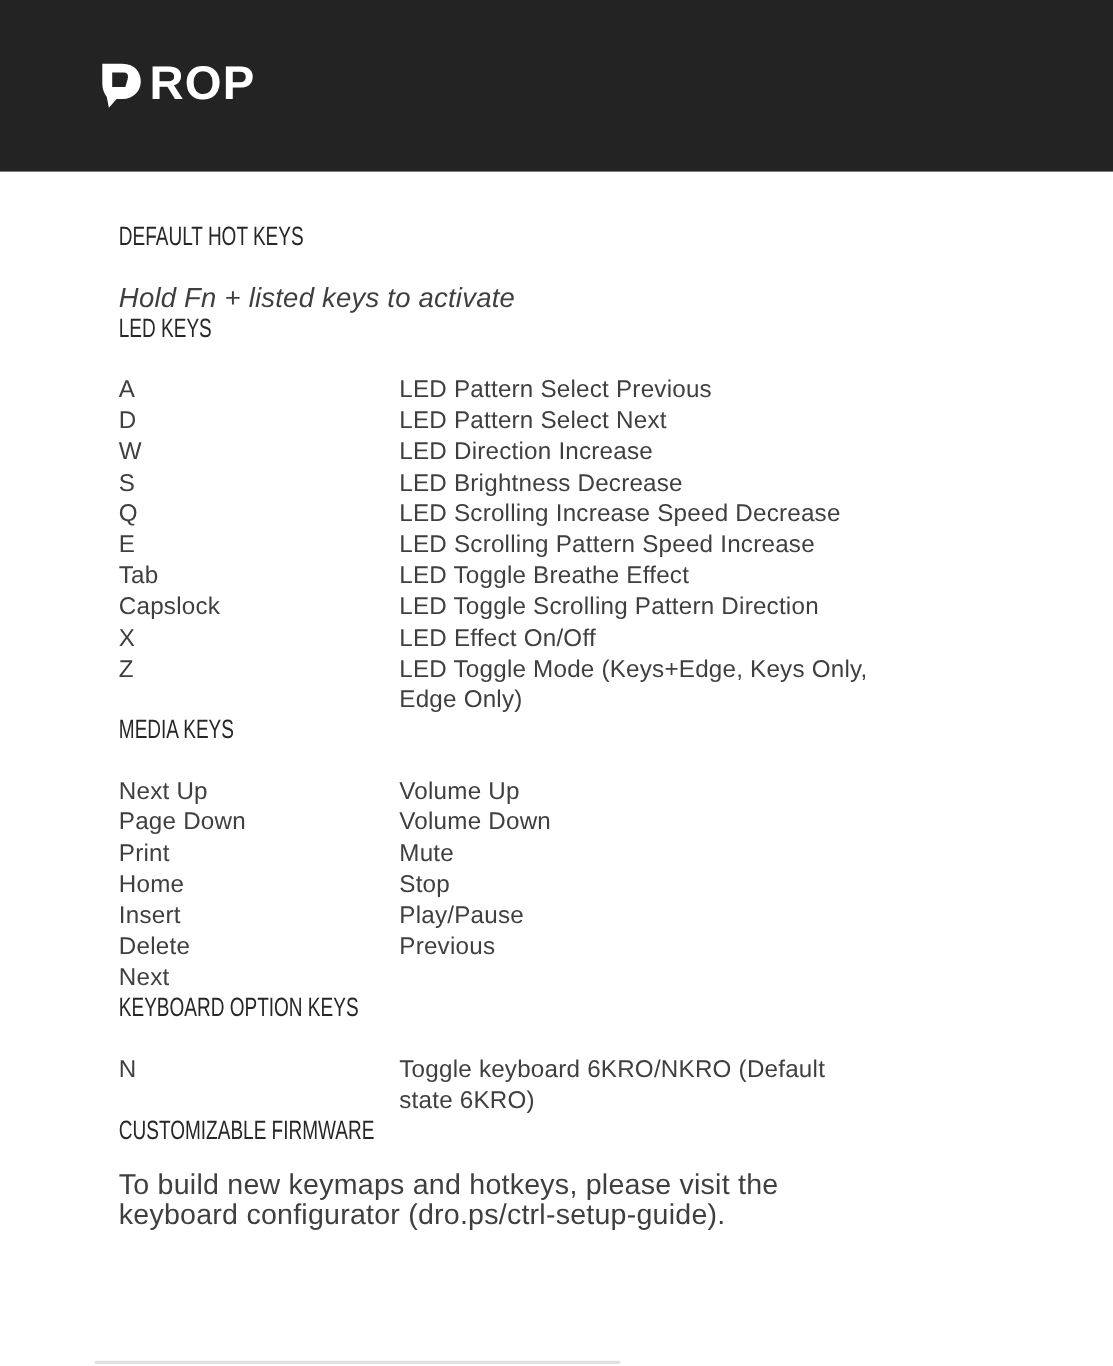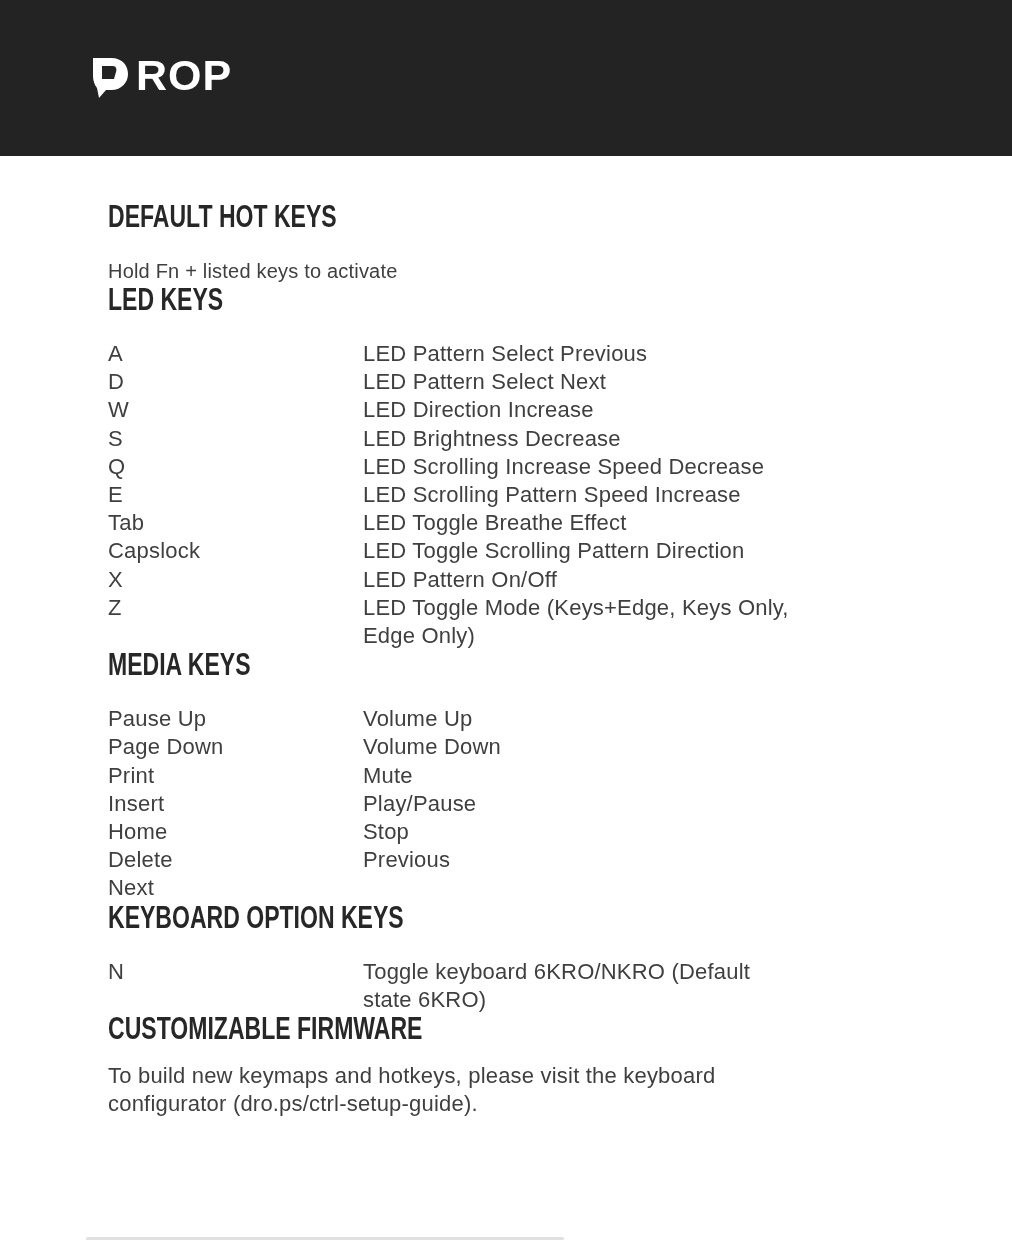--- a/index.html
+++ b/index.html
@@ -25,53 +25,54 @@
     padding:57px 0 0 90px;
     text-decoration:underline;
   }
   .logo-svg{display:block;}
   
   .doc{
     padding:46px 0 0 108px;
   }
   .sec-heading{
     margin:30px 0 0;
-    font-size:32px;
-    font-weight:700;
+    font-size:24px;
+    font-weight:400;
     line-height:28px;
     letter-spacing:0;
     color:var(--heading-text);
     white-space:nowrap;
   }
   .sec-heading:first-child{margin-top:0;}
   .sec-heading .cond{
     display:inline-block;
     transform:scaleX(0.72);
     transform-origin:0 50%;
   }
   .intro{
     margin:27px 0 0;
-    font-size:20px;
+    font-size:25px;
     line-height:28px;
     letter-spacing:.2px;
+    font-style:italic;
   }
   .kv-list{
     margin:27px 0 0;
     font-size:22px;
     line-height:28.2px;
     letter-spacing:.2px;
   }
   .kv-row{display:flex;align-items:flex-start;}
   .kv-key{width:255px;flex:none;}
   .kv-func{width:470px;}
   .options-list .kv-func{width:420px;}
   .firmware-para{
     margin:20px 0 0;
     width:660px;
-    font-size:22px;
+    font-size:26px;
     line-height:28px;
     letter-spacing:.2px;
   }
   .cropped-line-artifact{
     position:absolute;
     left:86px;top:1237px;
     width:478px;height:3px;
     background:#e0e0e0;
     border-radius:2px;
   }
@@ -133,60 +134,60 @@
           <div class="kv-func">LED Toggle Breathe Effect</div>
         </div>
 
         <div class="kv-row">
           <div class="kv-key">Capslock</div>
           <div class="kv-func">LED Toggle Scrolling Pattern Direction</div>
         </div>
 
         <div class="kv-row">
           <div class="kv-key">X</div>
-          <div class="kv-func">LED Pattern On/Off</div>
+          <div class="kv-func">LED Effect On/Off</div>
         </div>
 
         <div class="kv-row">
           <div class="kv-key">Z</div>
           <div class="kv-func">LED Toggle Mode (Keys+Edge, Keys Only, Edge Only)</div>
         </div>
       </div>
   </section>
 
   <section>
     <h2 class="sec-heading"><span class="cond">MEDIA KEYS</span></h2>
     <div class="kv-list">
 
         <div class="kv-row">
-          <div class="kv-key">Pause Up</div>
+          <div class="kv-key">Next Up</div>
           <div class="kv-func">Volume Up</div>
         </div>
 
         <div class="kv-row">
           <div class="kv-key">Page Down</div>
           <div class="kv-func">Volume Down</div>
         </div>
 
         <div class="kv-row">
           <div class="kv-key">Print</div>
           <div class="kv-func">Mute</div>
         </div>
 
         <div class="kv-row">
+          <div class="kv-key">Home</div>
+          <div class="kv-func">Stop</div>
+        </div>
+
+        <div class="kv-row">
           <div class="kv-key">Insert</div>
           <div class="kv-func">Play/Pause</div>
         </div>
 
         <div class="kv-row">
-          <div class="kv-key">Home</div>
-          <div class="kv-func">Stop</div>
-        </div>
-
-        <div class="kv-row">
           <div class="kv-key">Delete</div>
           <div class="kv-func">Previous</div>
         </div>
 
         <div class="kv-row">
           <div class="kv-func">Next</div>
         </div>
       </div>
   </section>
 

